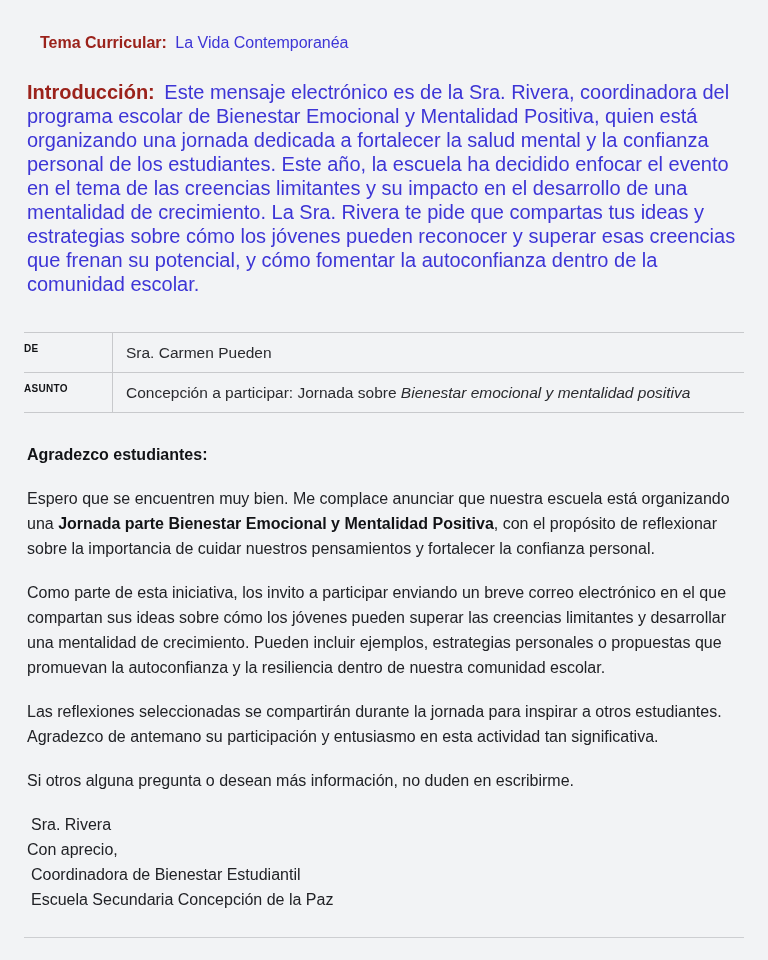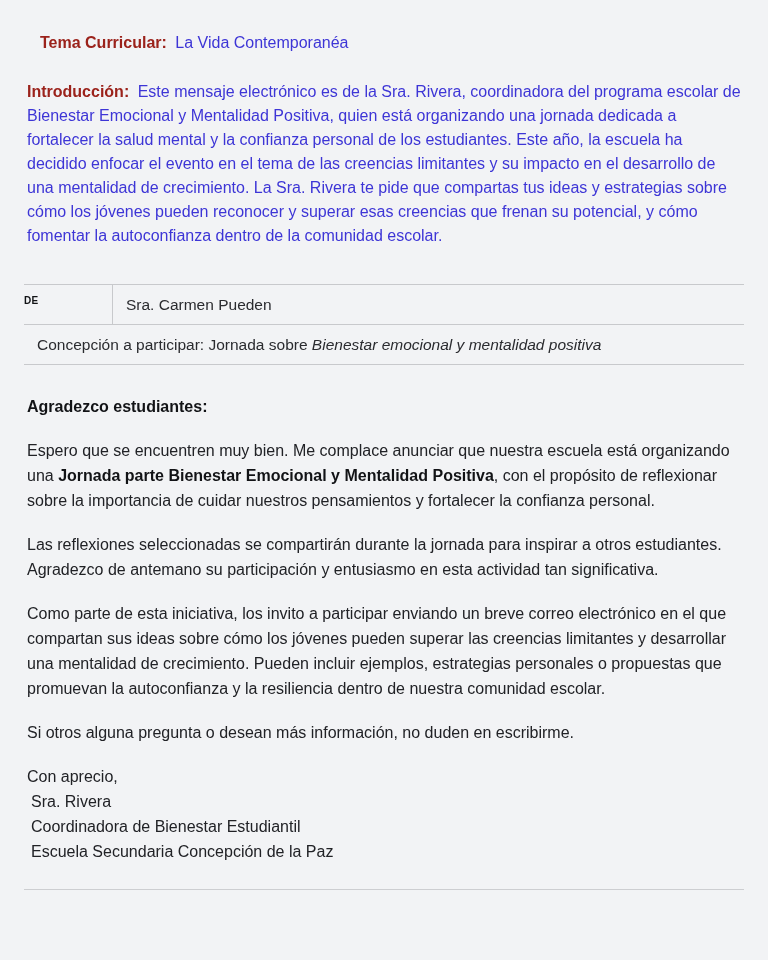--- a/index.html
+++ b/index.html
@@ -18,21 +18,21 @@
     overflow: hidden;
   }
   .page { padding: 33px 26px 0 27px; }
 
   .tema-line { font-size: 16px; line-height: 20px; margin-left: 13px; }
   .red { color: var(--accent-red); font-weight: 700; margin-right: 4px; }
   .blue { color: var(--accent-blue); font-weight: 500; }
 
   .intro {
     margin-top: 27px;
-    font-size: 16px;
+    font-size: 20px;
     line-height: 24px;
     max-width: 716px;
   }
 
   .header-table {
     margin: 36px 2px 0 -3px;
     border-top: 1px solid var(--border);
     border-bottom: 1px solid var(--border);
     width: 720px;
   }
@@ -89,38 +89,39 @@
     <strong class="red">Introducción:</strong>
     <span class="blue">Este mensaje electrónico es de la Sra. Rivera, coordinadora del programa escolar de Bienestar Emocional y Mentalidad Positiva, quien está organizando una jornada dedicada a fortalecer la salud mental y la confianza personal de los estudiantes. Este año, la escuela ha decidido enfocar el evento en el tema de las creencias limitantes y su impacto en el desarrollo de una mentalidad de crecimiento. La Sra. Rivera te pide que compartas tus ideas y estrategias sobre cómo los jóvenes pueden reconocer y superar esas creencias que frenan su potencial, y cómo fomentar la autoconfianza dentro de la comunidad escolar.</span>
   </p>
 
   <section class="header-table">
     <div class="row">
       <div class="cell label">DE</div>
       <div class="cell value">Sra. Carmen Pueden</div>
     </div>
     <div class="row">
+      <div class="cell label">ASUNTO</div>
       <div class="cell value"><span>Concepción a participar: Jornada sobre </span><em>Bienestar emocional y mentalidad positiva</em></div>
     </div>
   </section>
 
   <section class="body-section">
     <p class="greeting">Agradezco estudiantes:</p>
 
     <p><span>Espero que se encuentren muy bien. Me complace anunciar que nuestra escuela está organizando una </span><strong>Jornada parte Bienestar Emocional y Mentalidad Positiva</strong><span>, con el propósito de reflexionar sobre la importancia de cuidar nuestros pensamientos y fortalecer la confianza personal.</span></p>
 
+    <p>Como parte de esta iniciativa, los invito a participar enviando un breve correo electrónico en el que compartan sus ideas sobre cómo los jóvenes pueden superar las creencias limitantes y desarrollar una mentalidad de crecimiento. Pueden incluir ejemplos, estrategias personales o propuestas que promuevan la autoconfianza y la resiliencia dentro de nuestra comunidad escolar.</p>
+
     <p>Las reflexiones seleccionadas se compartirán durante la jornada para inspirar a otros estudiantes. Agradezco de antemano su participación y entusiasmo en esta actividad tan significativa.</p>
-
-    <p>Como parte de esta iniciativa, los invito a participar enviando un breve correo electrónico en el que compartan sus ideas sobre cómo los jóvenes pueden superar las creencias limitantes y desarrollar una mentalidad de crecimiento. Pueden incluir ejemplos, estrategias personales o propuestas que promuevan la autoconfianza y la resiliencia dentro de nuestra comunidad escolar.</p>
 
     <p>Si otros alguna pregunta o desean más información, no duden en escribirme.</p>
 
     <p class="signature">
+      <span class="sig-line indent">Sra. Rivera</span>
       <span class="sig-line">Con aprecio,</span>
-      <span class="sig-line indent">Sra. Rivera</span>
       <span class="sig-line indent">Coordinadora de Bienestar Estudiantil</span>
       <span class="sig-line indent">Escuela Secundaria Concepción de la Paz</span>
     </p>
   </section>
 
   <hr class="bottom-divider">
 
 </main>
 
 </body></html>

